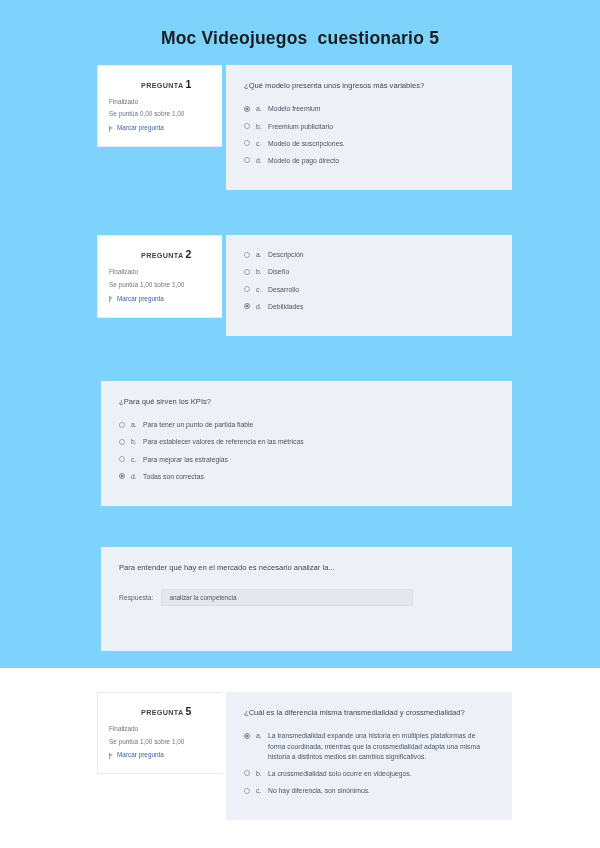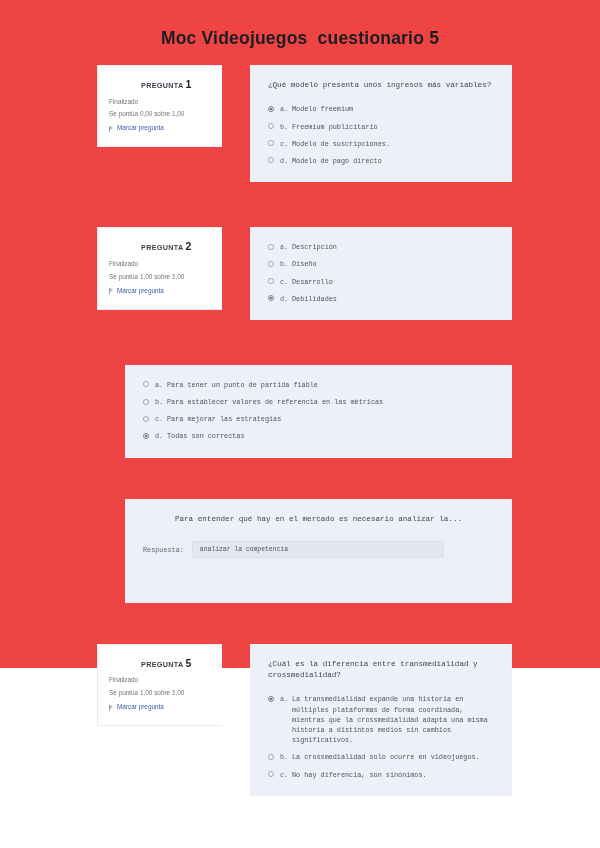--- a/index.html
+++ b/index.html
@@ -11,21 +11,21 @@
     width: 600px;
     height: 848px;
     font-family: "Liberation Sans", sans-serif;
     color: #2b2f38;
     position: relative;
     overflow: hidden;
   }
   .page {
     width: 600px;
     height: 668px;
-    background: #ef4444;
+    background: #7dd3fc;
     position: relative;
   }
   .page-title {
     text-align: center;
     font-size: 17.5px;
     font-weight: bold;
     color: #1b1d21;
     letter-spacing: 0.2px;
     padding: 28px 0 16px 0;
     margin: 0;
@@ -103,24 +103,23 @@
     left: 1px; top: 0;
     width: 0; height: 0;
     border-top: 2px solid transparent;
     border-bottom: 2px solid transparent;
     border-left: 3px solid #b4bbc7;
   }
   .qcontent {
     flex: 1 1 auto;
     background: #edf0f7;
     box-sizing: border-box;
-    padding: 15px 18px 16px 18px;
+    padding: 15px 18px 24px 18px;
     min-height: 76px;
-    margin-left: 28px;
-    font-family: Liberation Mono, monospace;
+    margin-left: 4px;
   }
   .qtext {
     font-size: 7.6px;
     color: #3c4656;
     line-height: 1.5;
     margin-bottom: 13px;
     font-weight: 500;
   }
   .answers {
     display: flex;
@@ -186,21 +185,21 @@
     background: #e4e7ee;
     border: 1px solid #dcdfe8;
     box-sizing: border-box;
     display: flex;
     align-items: center;
     padding: 0 7px;
     font-size: 6.4px;
     color: #4d5566;
     border-radius: 1px;
   }
-  .q4 .qcontent { min-height: 104px; text-align: center; }
+  .q4 .qcontent { min-height: 104px; }
   .q5 .qcontent { min-height: 96px; }
   .q1 .qcontent, .q2 .qcontent, .q3 .qcontent { min-height: 86px; }
   .spacer-lg { height: 42px; }
   .spacer-md { height: 38px; }
   .spacer-sm { height: 34px; }
 </style>
 </head>
 <body>
 
 <div class="page">
@@ -285,20 +284,21 @@
             <span class="ans-text">Debilidades</span>
           </div>
         </div>
       </div>
     </div>
 
     <div class="spacer-lg"></div>
 
     <div class="qwrap q3">
       <div class="qcontent">
+        <div class="qtext">¿Para qué sirven los KPIs?</div>
         <div class="answers">
           <div class="answer">
             <span class="radio"></span>
             <span class="ans-letter">a.</span>
             <span class="ans-text">Para tener un punto de partida fiable</span>
           </div>
           <div class="answer">
             <span class="radio"></span>
             <span class="ans-letter">b.</span>
             <span class="ans-text">Para establecer valores de referencia en las métricas</span>
@@ -337,21 +337,21 @@
           <span>PREGUNTA</span><span class="qnum">5</span>
         </div>
         <div class="qinfo-line">Finalizado</div>
         <div class="qinfo-line">Se puntúa 1,00 sobre 1,00</div>
         <div class="qinfo-flag">
           <span class="flag-icon"></span>
           <span>Marcar pregunta</span>
         </div>
       </div>
       <div class="qcontent">
-        <div class="qtext">¿Cuál es la diferencia entre transmedialidad y crossmedialidad?</div>
+        <div class="qtext">¿Cuál es la diferencia misma transmedialidad y crossmedialidad?</div>
         <div class="answers">
           <div class="answer">
             <span class="radio checked"></span>
             <span class="ans-letter">a.</span>
             <span class="ans-text">La transmedialidad expande una historia en múltiples plataformas de forma coordinada, mientras que la crossmedialidad adapta una misma historia a distintos medios sin cambios significativos.</span>
           </div>
           <div class="answer">
             <span class="radio"></span>
             <span class="ans-letter">b.</span>
             <span class="ans-text">La crossmedialidad solo ocurre en videojuegos.</span>

